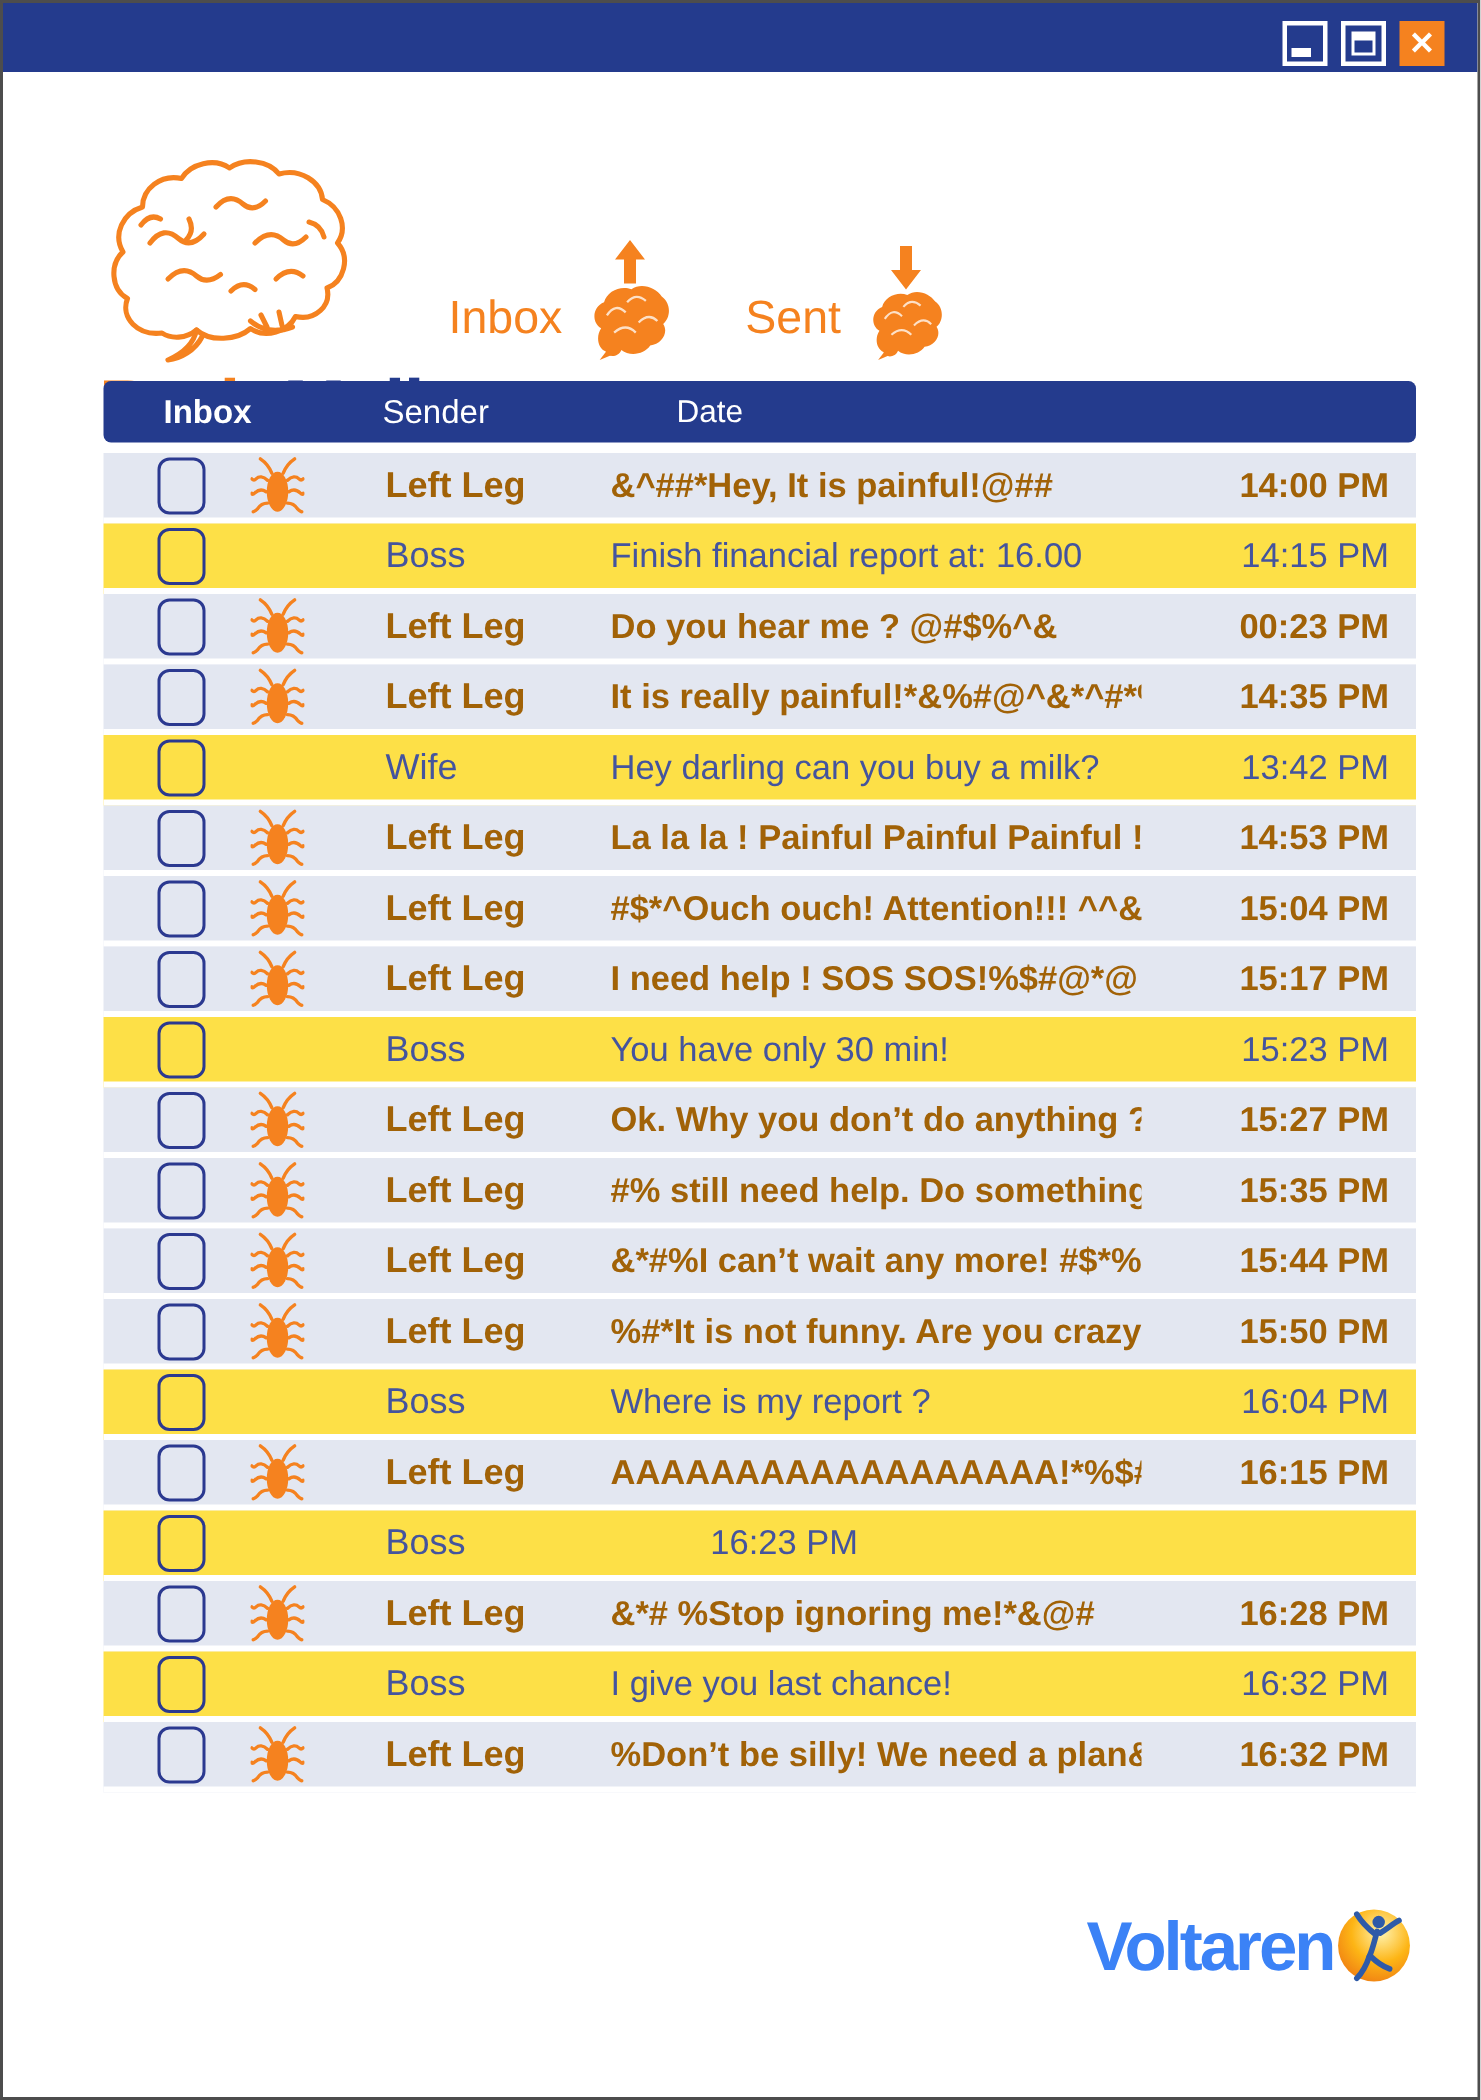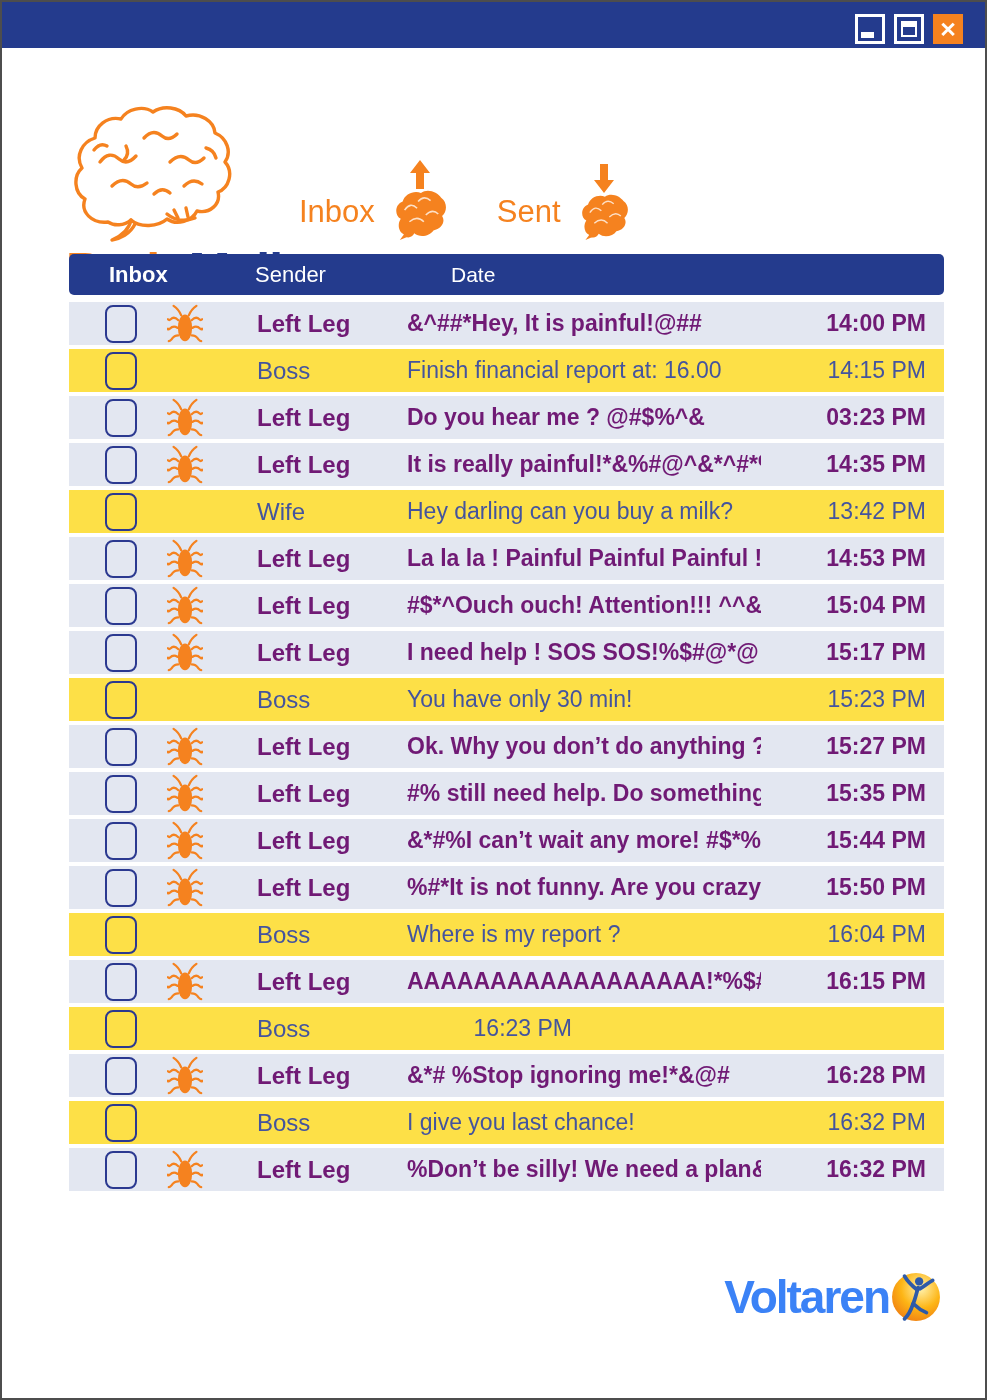--- a/index.html
+++ b/index.html
@@ -32,21 +32,21 @@
   .mailtable{position:absolute;left:67px;top:252px;width:875px;}
   .table-head{height:41px;background:#243B8D;border-radius:5px;display:flex;align-items:center;
     color:#fff;font-size:22px;}
   .h-inbox{width:186px;padding-left:40px;box-sizing:border-box;font-weight:bold;}
   .h-sender{width:150px;}
   .h-subject{flex:1;}
   .h-date{width:183px;box-sizing:border-box;padding-left:46px;font-size:21px;}
   .msg-list{margin-top:7px;}
   .row{display:flex;align-items:center;height:43px;border-bottom:4px solid #fff;
     padding-left:36px;box-sizing:content-box;}
-  .row.unread{background:#E3E7F1;color:#701a75;font-weight:bold;}
+  .row.unread{background:#E3E7F1;color:#a16207;font-weight:bold;}
   .row.read{background:#fde047;color:#44549E;font-weight:normal;}
   .checkbox{width:28px;height:34px;border:2.5px solid #2B3990;border-radius:8px;flex:none;
     background:transparent;cursor:pointer;}
   .cell-bug{width:96px;flex:none;display:flex;justify-content:center;align-items:center;}
   .cell-sender{width:174px;padding-left:24px;box-sizing:border-box;flex:none;font-size:24px;white-space:nowrap;}
   .cell-subject{flex:1;font-size:23px;white-space:nowrap;overflow:hidden;}
   .cell-date{width:183px;padding-right:18px;box-sizing:border-box;text-align:right;
     font-size:23px;flex:none;white-space:nowrap;}
   
   .tagline{position:absolute;left:511px;top:1283px;font-size:31px;color:#3A53A4;}
@@ -164,21 +164,21 @@
         <path d="M11,17 c-3,-3 -6,-3 -8,-1 c-1,1 -2,1 -3,0"></path>
         <path d="M10,25 c-3,-2 -6,-1 -8,1 c-1,1 -2,1 -2,0"></path>
         <path d="M11,33 c-3,0 -5,1 -7,4 c-1,1 -2,2 -3,2"></path>
         <path d="M25,17 c3,-3 6,-3 8,-1 c1,1 2,1 3,0"></path>
         <path d="M26,25 c3,-2 6,-1 8,1 c1,1 2,1 2,0"></path>
         <path d="M25,33 c3,0 5,1 7,4 c1,1 2,2 3,2"></path>
       </svg>
     </div>
     <div class="cell-sender">Left Leg</div>
     <div class="cell-subject">Do you hear me ? @#$%^&amp;</div>
-    <div class="cell-date">03:23 PM</div>
+    <div class="cell-date">00:23 PM</div>
   </div>
         <div class="row unread">
     <div class="checkbox"></div>
     <div class="cell-bug">
       <svg width="36" height="40" viewBox="0 0 36 42" fill="none" stroke="#F5821F" stroke-width="2.4" stroke-linecap="round">
         <ellipse cx="18" cy="25" rx="7.5" ry="14" fill="#F5821F" stroke="none"></ellipse>
         <path d="M14,12 C12,7 9,4 6,2"></path>
         <path d="M22,12 C24,7 27,4 30,2"></path>
         <path d="M11,17 c-3,-3 -6,-3 -8,-1 c-1,1 -2,1 -3,0"></path>
         <path d="M10,25 c-3,-2 -6,-1 -8,1 c-1,1 -2,1 -2,0"></path>

